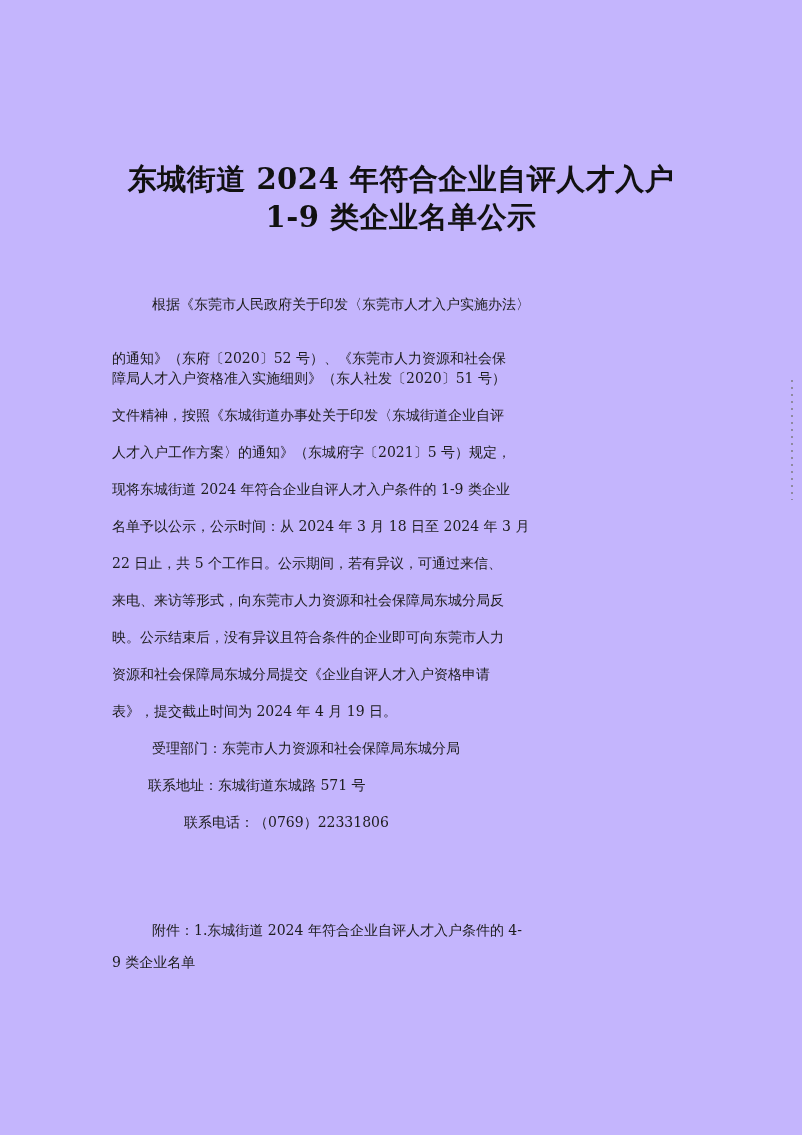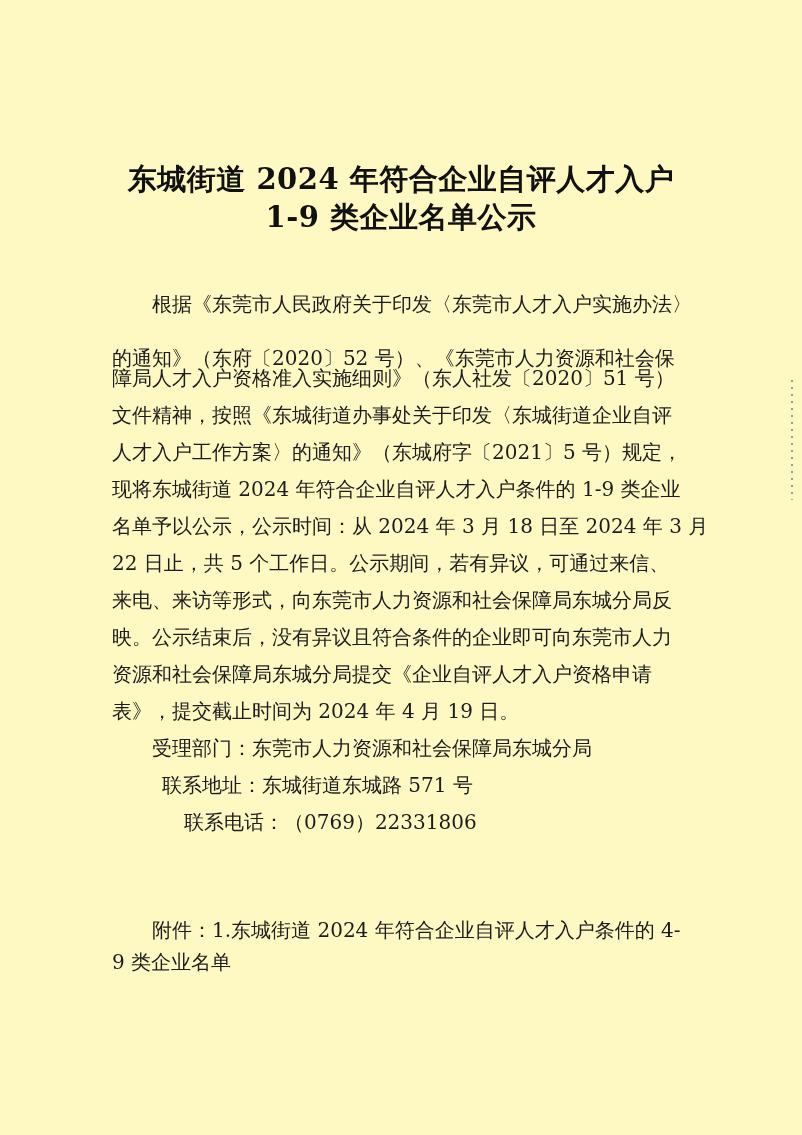--- a/index.html
+++ b/index.html
@@ -12,38 +12,38 @@
       height: 1135px;
       position: relative;
       overflow: hidden;
       color: #1a1a1a;
       font-family: "DejaVu Serif", "Liberation Serif", serif;
     }
     .page {
       position: absolute;
       left: 0; top: 0;
       width: 802px; height: 1135px;
-      background: #fef9c3;
+      background: #c4b5fd;
     }
     .title {
       position: absolute;
       left: 0;
       width: 802px;
       text-align: center;
       font-weight: bold;
       font-size: 29px;
       letter-spacing: 0.5px;
       color: #111;
     }
     .title.l1 { top: 160px; }
     .title.l2 { top: 198px; }
     .line {
       position: absolute;
       left: 112px;
-      font-size: 20px;
+      font-size: 14px;
       line-height: 37px;
       white-space: nowrap;
       color: #1c1c1c;
     }
     .edge-mark {
       position: absolute;
       left: 791px;
       width: 2px;
       background: repeating-linear-gradient(to bottom, #777 0 2px, transparent 2px 7px);
       opacity: 0.7;
@@ -66,21 +66,21 @@
   <div class="line" style="top:508px;">名单予以公示，公示时间：从 2024 年 3 月 18 日至 2024 年 3 月</div>
   <div class="line" style="top:545px;">22 日止，共 5 个工作日。公示期间，若有异议，可通过来信、</div>
   <div class="line" style="top:582px;">来电、来访等形式，向东莞市人力资源和社会保障局东城分局反</div>
   <div class="line" style="top:619px;">映。公示结束后，没有异议且符合条件的企业即可向东莞市人力</div>
   <div class="line" style="top:656px;">资源和社会保障局东城分局提交《企业自评人才入户资格申请</div>
   <div class="line" style="top:693px;">表》，提交截止时间为 2024 年 4 月 19 日。</div>
 
   <div class="line" style="top:730px; left:152px;">
     <span>受理部门：</span><span>东莞市人力资源和社会保障局东城分局</span>
   </div>
-  <div class="line" style="top:767px; left:162px;">
+  <div class="line" style="top:767px; left:148px;">
     <span>联系地址：</span><span>东城街道东城路 571 号</span>
   </div>
   <div class="line" style="top:804px; left:152px;margin-left:32px;">
     <span>联系电话：</span><span>（0769）22331806</span>
   </div>
 
   <div class="line" style="top:912px; left:152px;">附件：1.东城街道 2024 年符合企业自评人才入户条件的 4-</div>
   <div class="line" style="top:944px;">9 类企业名单</div>
 
   <div class="edge-mark" style="top:380px; height:120px;"></div>

